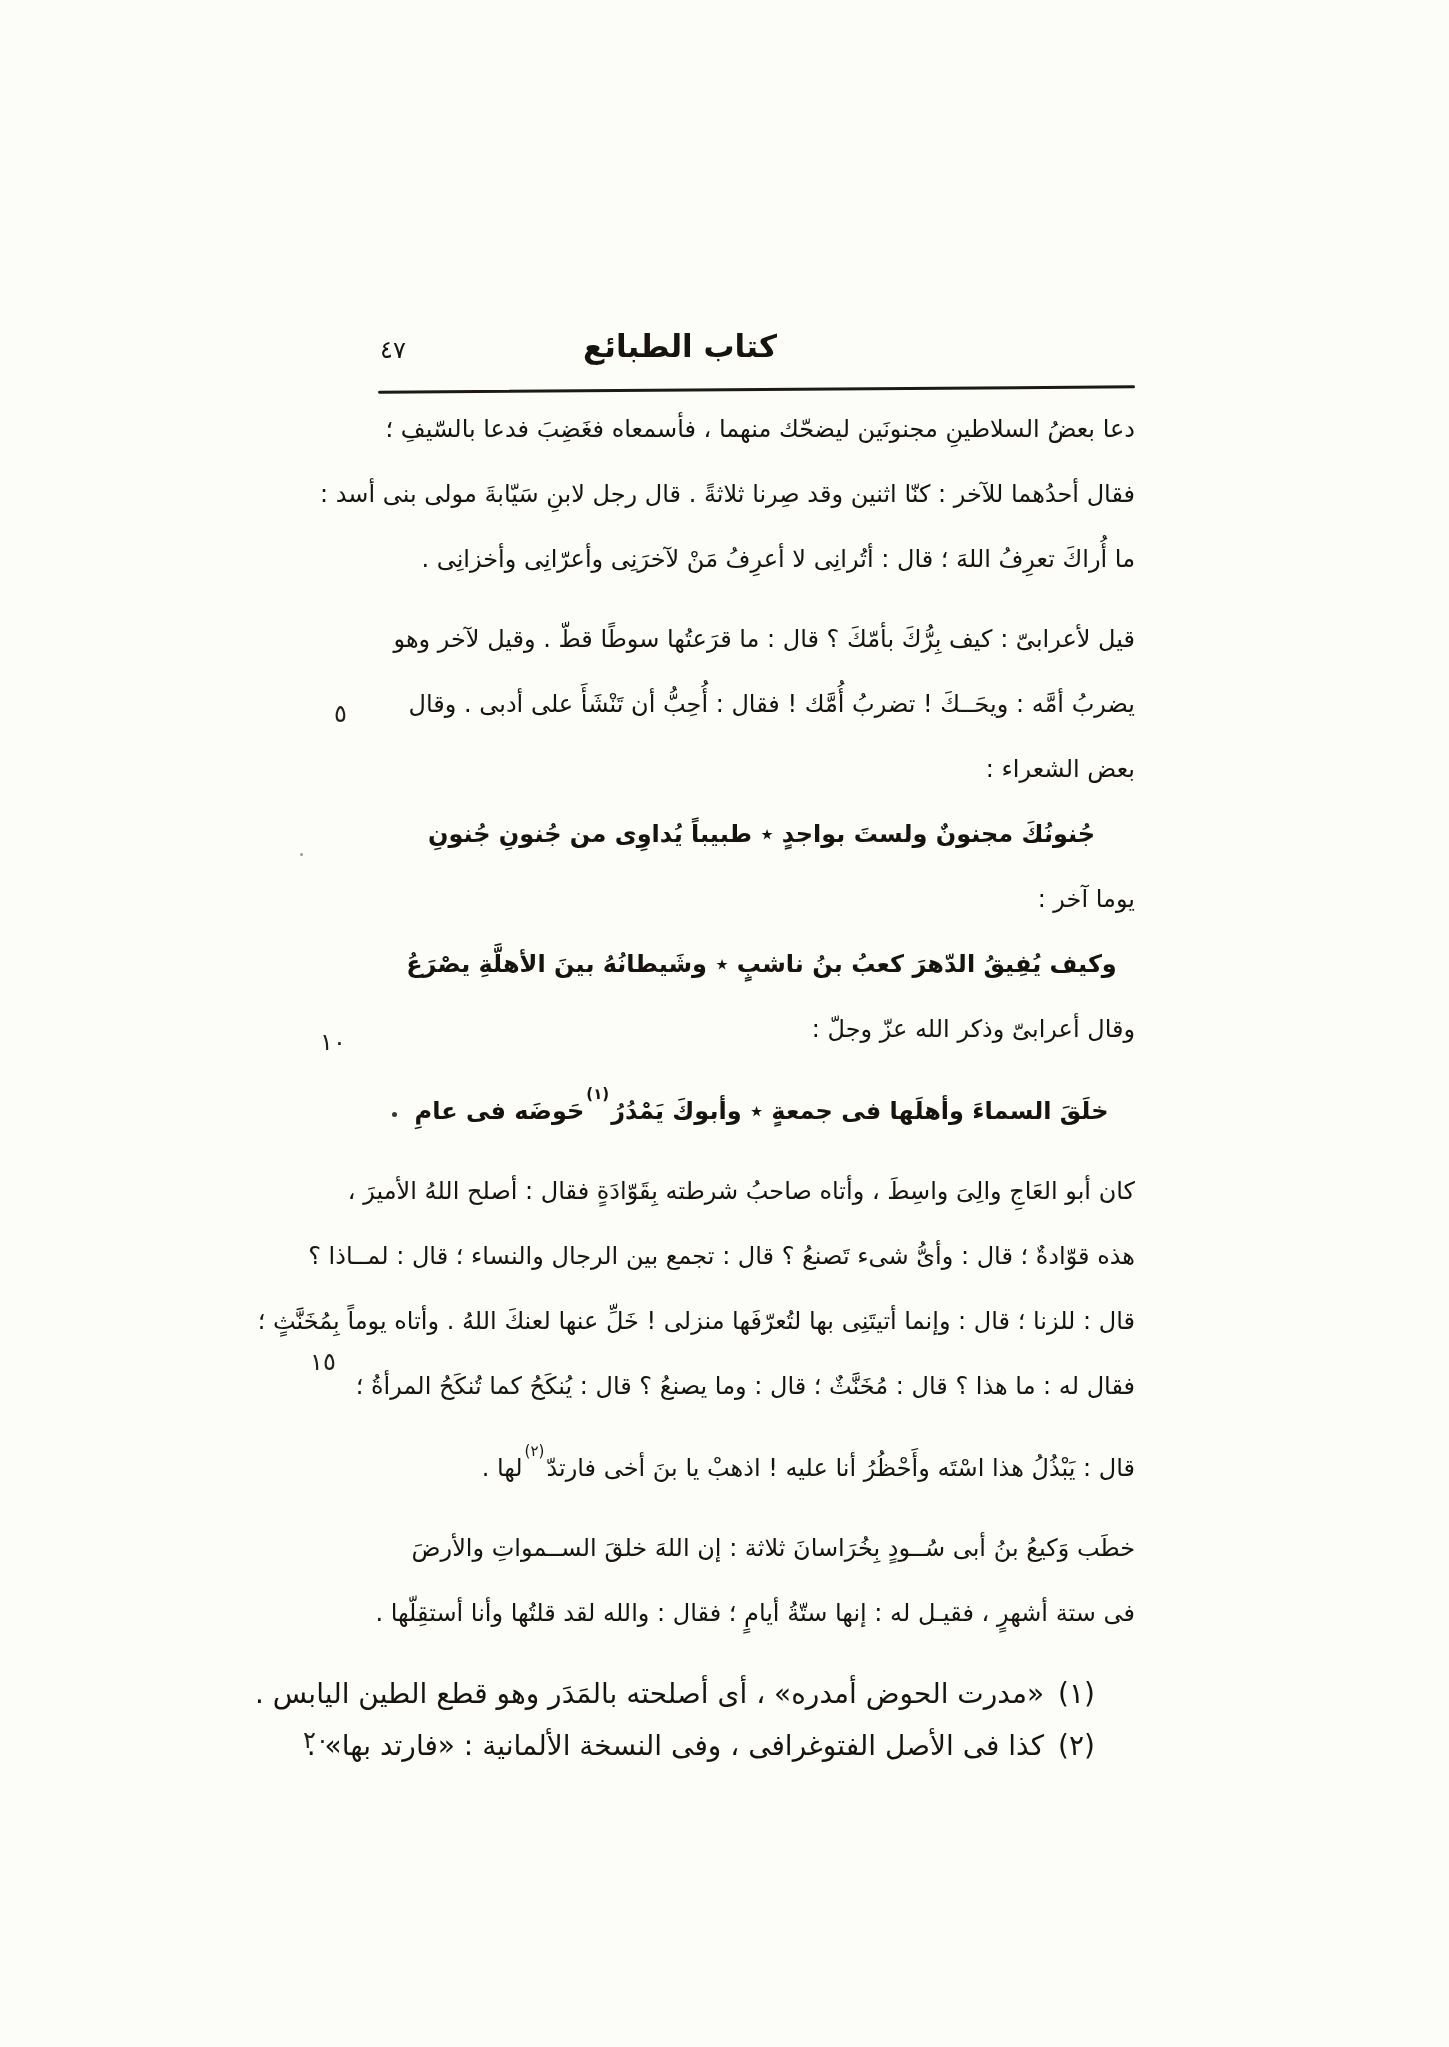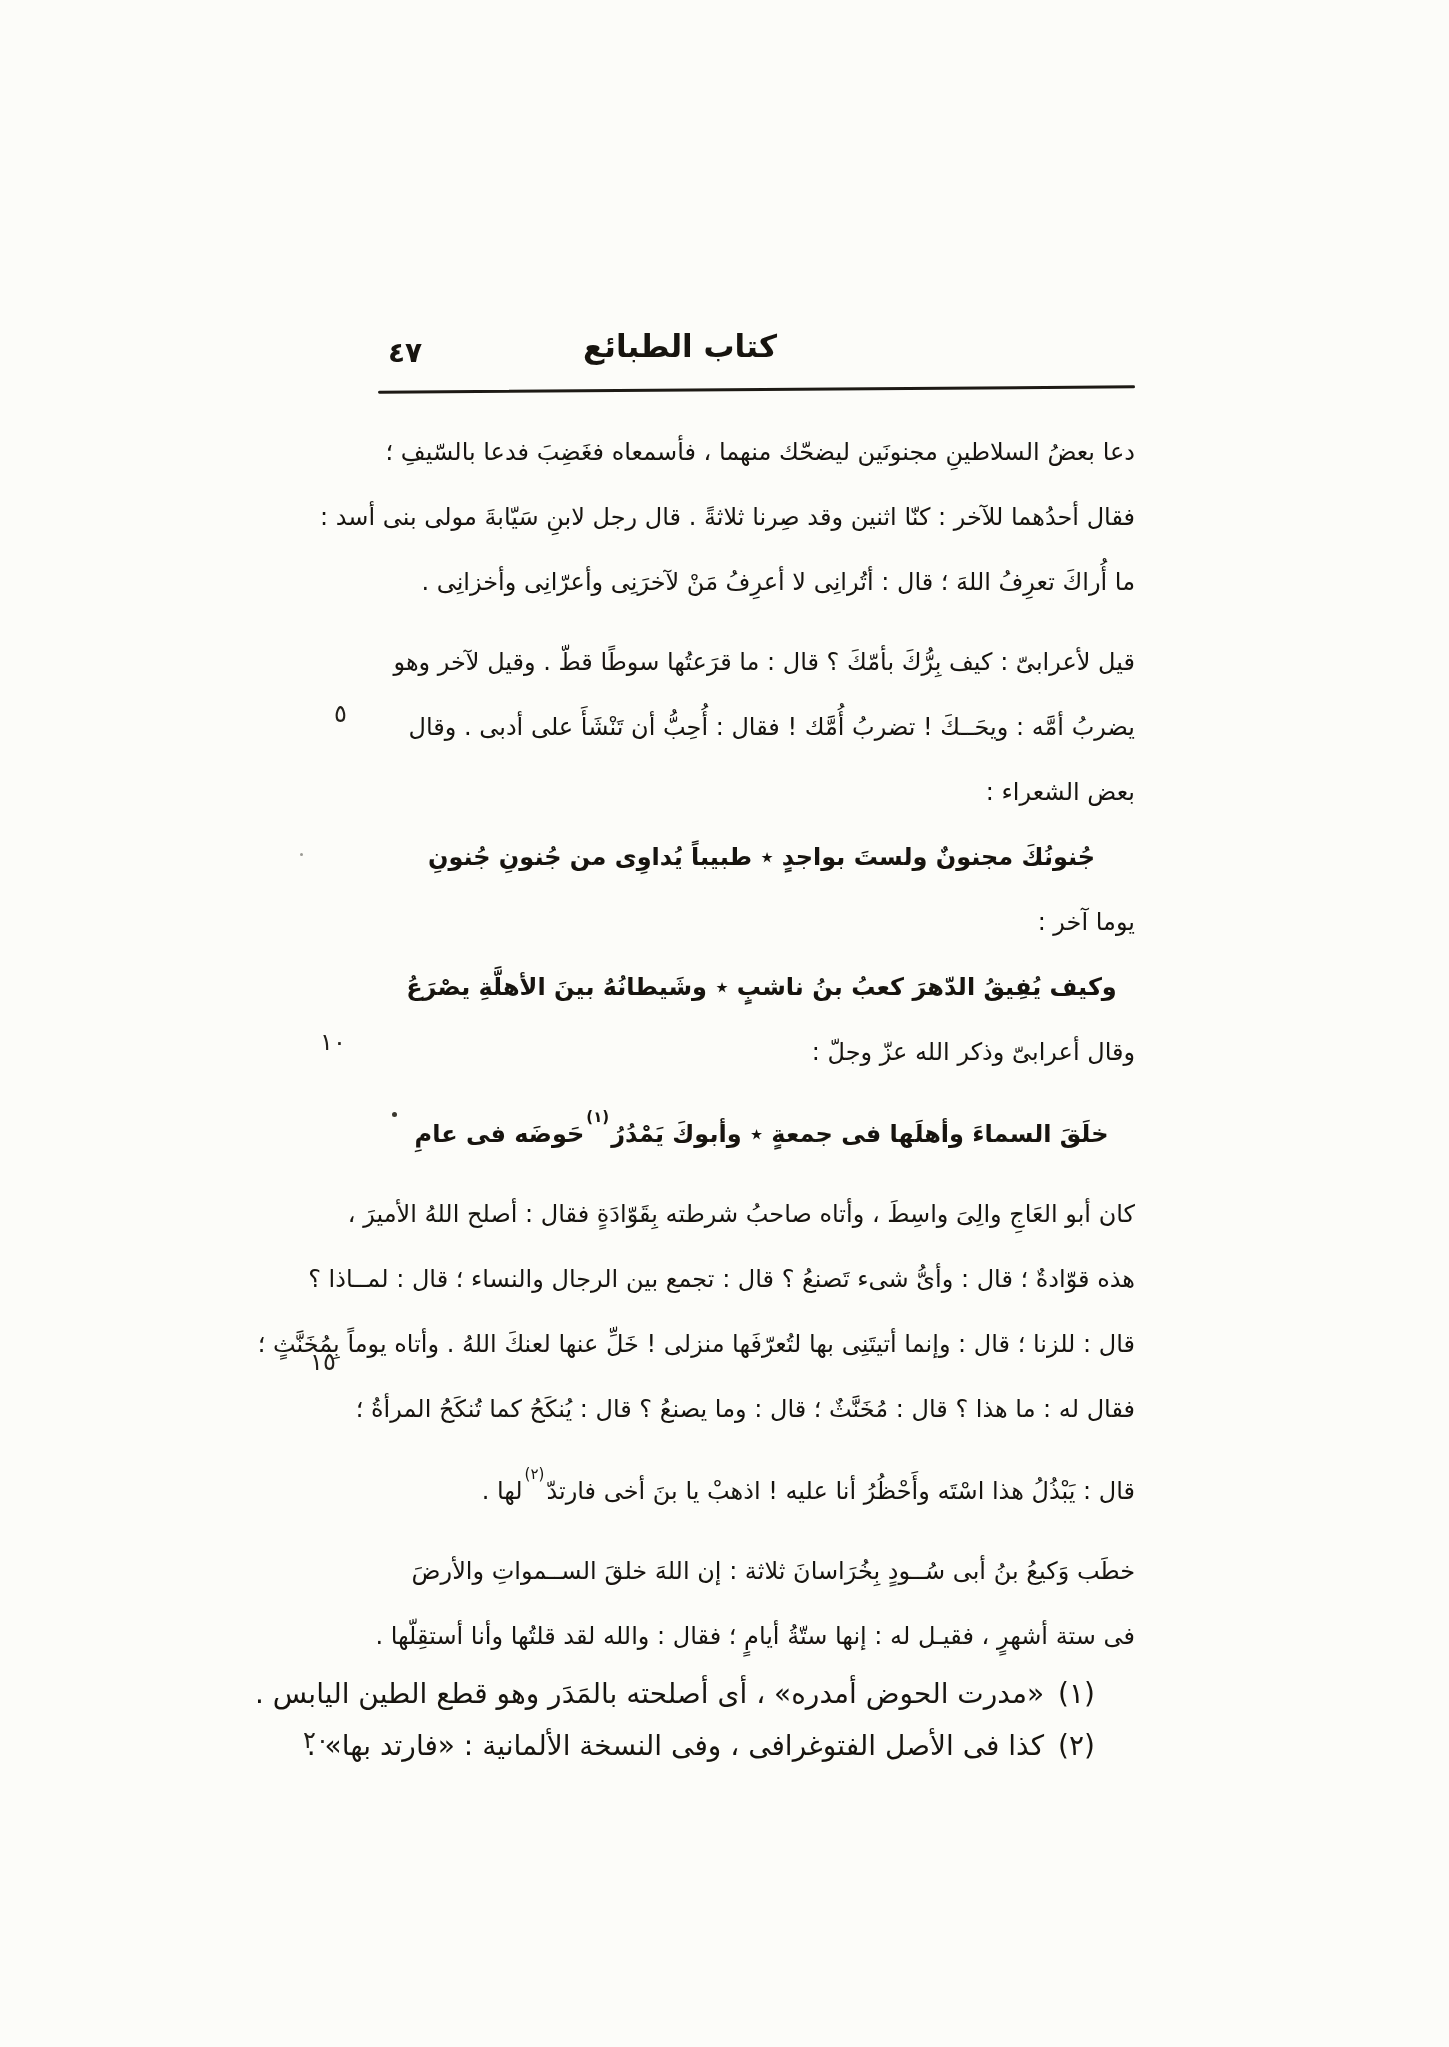--- a/index.html
+++ b/index.html
@@ -8,34 +8,34 @@
     width:1449px; height:2047px;
     margin:0 auto;
     background:#fcfcf9;
     font-family:"DejaVu Sans", sans-serif;
     color:#17140f;
     overflow:hidden;
     direction:rtl;
   }
   
   .page-number {
-    position:absolute; top:336px; left:388px;
-    font-size:28px; font-weight:bold; direction:ltr;
+    position:absolute; top:336px; left:380px;
+    font-size:24px; font-weight:normal; direction:ltr;
   }
   .book-title {
     position:absolute; top:328px; left:555px; width:250px;
     text-align:center; font-size:31px; font-weight:bold;
   }
   .header-rule {
     position:absolute; top:388px; left:378px; width:757px; height:3px;
     background:#1d1a15; transform:rotate(-0.4deg); border-radius:2px;
   }
   
   .text-block {
-    position:absolute; top:420px; left:388px; width:747px;
+    position:absolute; top:397px; left:388px; width:747px;
     font-size:24px; line-height:65px;
     text-align:right; direction:rtl;
   }
   .line { white-space:nowrap; }
   .line.center { text-align:center;font-weight:bold; }
   .para-gap { margin-top:15px; }
   .fn-marker { font-size:15px; vertical-align:20px; letter-spacing:0; padding:0 2px; }
   
   .gutter-num {
     position:absolute; font-size:24px; color:#23201a;

